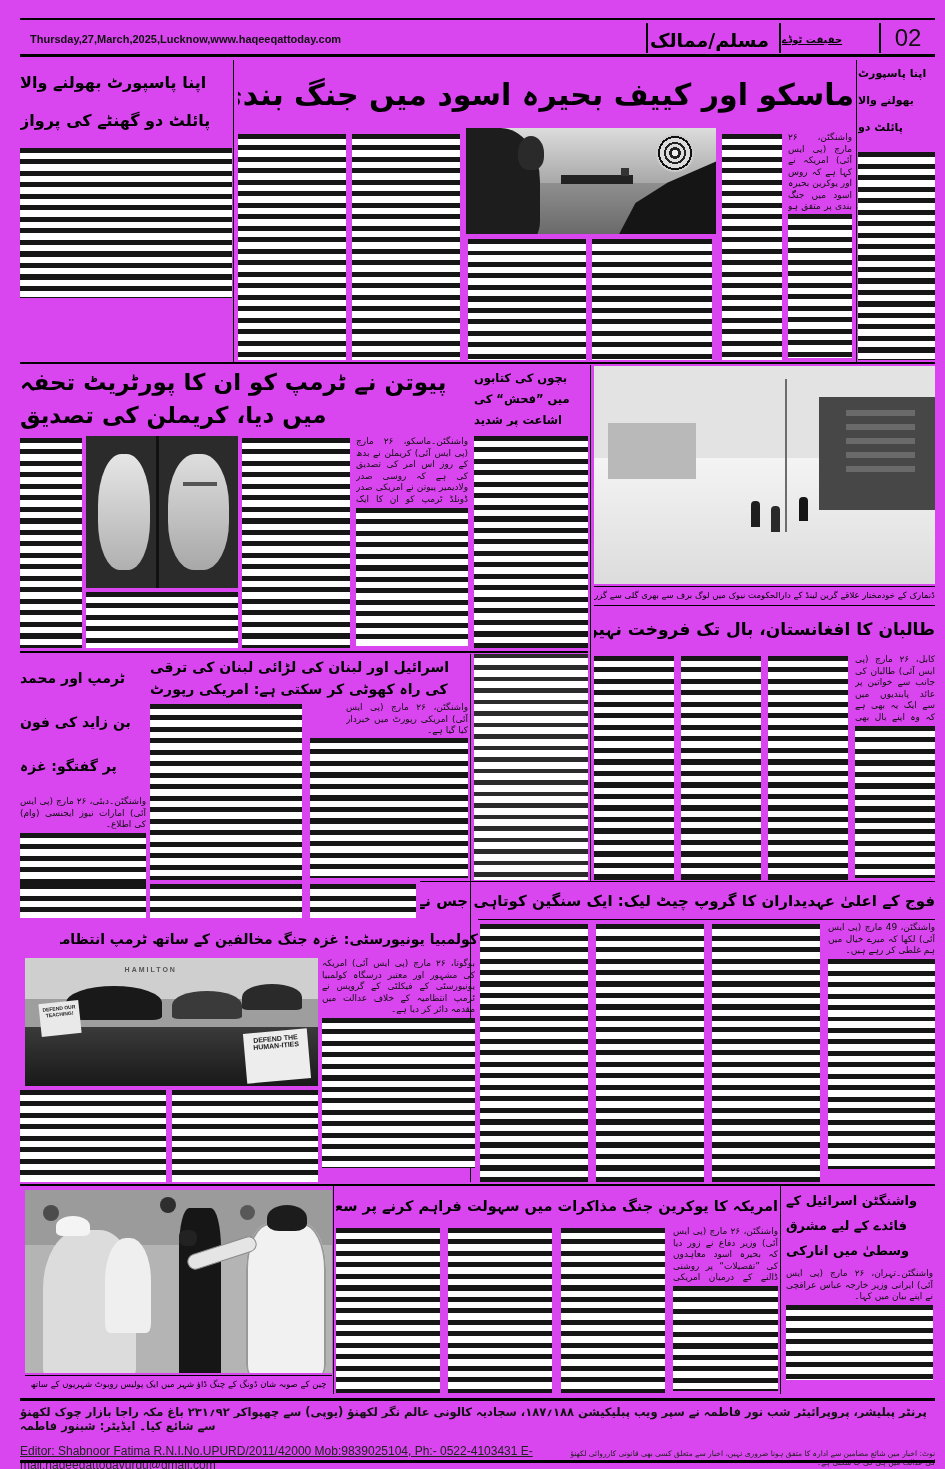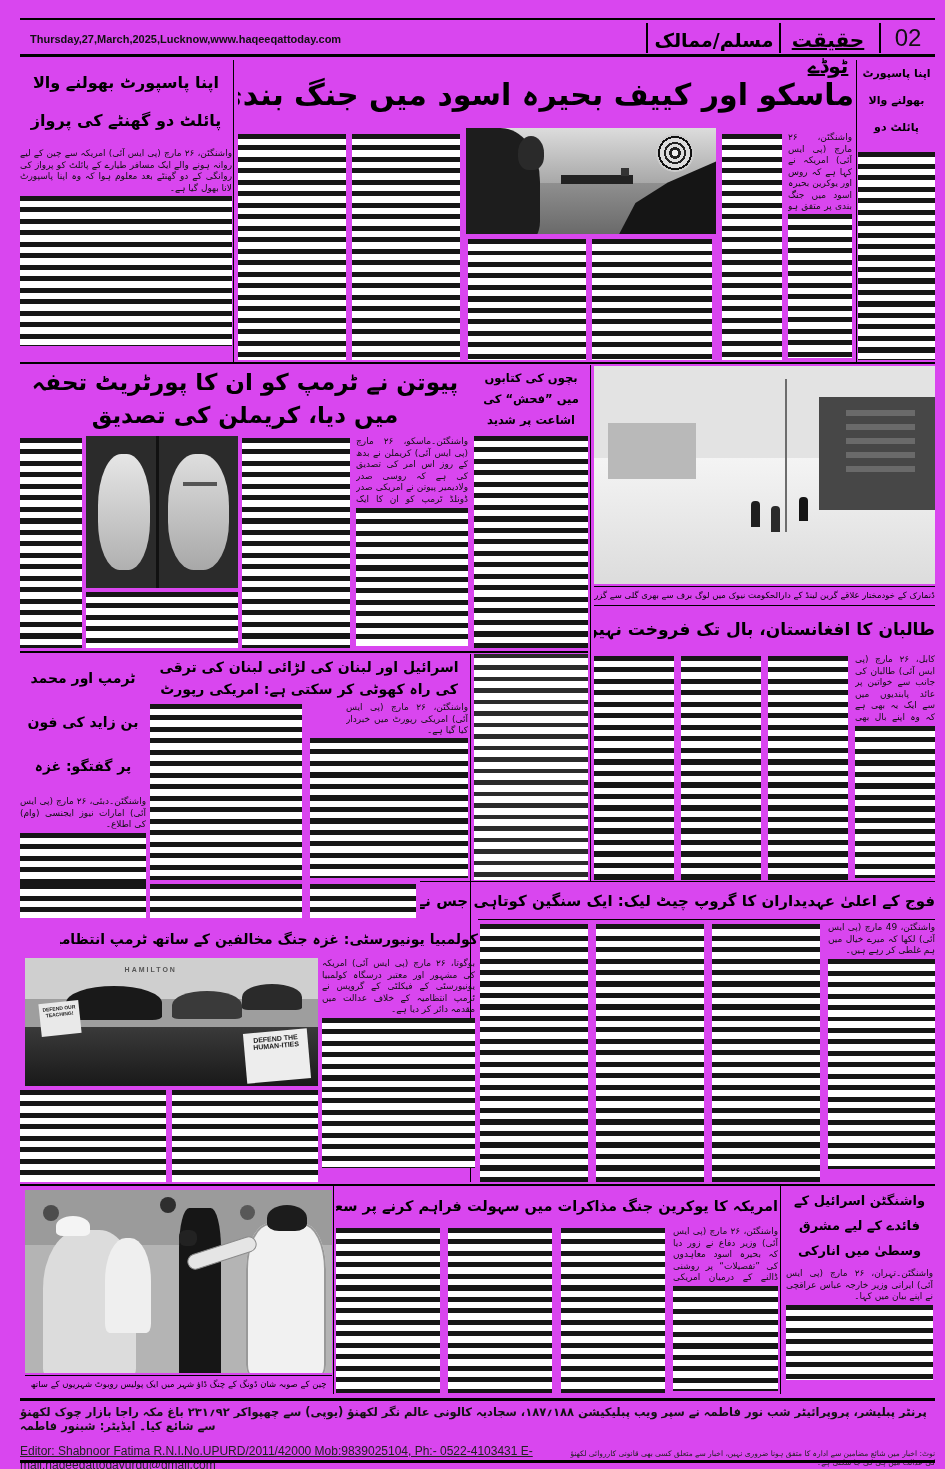--- a/index.html
+++ b/index.html
@@ -1,55 +1,54 @@
 <!DOCTYPE html>
 <html lang="ur"><head>
 <meta charset="utf-8">
 <style>
   html,body{margin:0;padding:0;background:#999;}
   #page{position:relative;width:945px;height:1469px;background:#d946ef;margin:0 auto;
         font-family:"DejaVu Sans",sans-serif;color:#111;overflow:hidden;}
   .abs{position:absolute;}
   .rule{position:absolute;background:#000;}
   .urdu{direction:rtl;unicode-bidi:plaintext;}
-  .hl{font-weight:bold;color:#000;direction:rtl;text-align:center;overflow:hidden;}
+  .hl{font-weight:bold;color:#000;direction:rtl;text-align:left;overflow:hidden;}
   .nowrap{white-space:nowrap;}
   .lede{direction:rtl;text-align:justify;font-size:9px;line-height:11.5px;color:#101010;
         overflow:hidden;margin:0 0 2px 0;}
   .sim{background-image:repeating-linear-gradient(180deg,#161616 0px,#161616 5px,#ffffff 5px,#ffffff 11.5px);}
   .sim-lt{background-image:repeating-linear-gradient(180deg,#2b2b2b 0px,#2b2b2b 4.5px,#ffffff 4.5px,#ffffff 11.5px);}
   .photo{position:absolute;background:#c6c6c6;overflow:hidden;}
   .cap{direction:rtl;text-align:center;font-size:8.5px;line-height:16px;color:#000;overflow:hidden;}
   .eng{font-family:"Liberation Sans",sans-serif;}
   .colbox{position:absolute;overflow:hidden;}
 </style>
 </head>
 <body>
 
 <div id="page">
 
   <div class="rule" style="left:20px;top:18px;width:915px;height:2px;"></div>
   <div class="abs eng" style="left:30px;top:33px;font-size:11px;font-weight:bold;">Thursday,27,March,2025,Lucknow,www.haqeeqattoday.com</div>
   <div class="abs hl" style="left:650px;top:26px;width:128px;font-size:19px;line-height:28px;">مسلم/ممالک</div>
-  <div class="abs hl" style="left:782px;top:27px;width:92px;font-size:20px;line-height:26px;text-decoration:underline;">حقیقت ٹوڈے</div>
+  <div class="abs hl" style="left:782px;top:27px;width:92px;font-size:10px;line-height:26px;text-decoration:underline;">حقیقت ٹوڈے</div>
   <div class="abs eng" style="left:886px;top:24px;width:44px;font-size:24px;text-align:center;">02</div>
   <div class="rule" style="left:646px;top:23px;width:2px;height:30px;"></div>
   <div class="rule" style="left:779px;top:23px;width:2px;height:30px;"></div>
   <div class="rule" style="left:879px;top:23px;width:2px;height:30px;"></div>
   <div class="rule" style="left:20px;top:54px;width:915px;height:3px;"></div>
 
   <div class="abs hl" style="left:20px;top:64px;width:212px;height:80px;font-size:16px;line-height:38px;">اپنا پاسپورٹ بھولنے والا پائلٹ دو گھنٹے کی پرواز کے بعد مسافروں سمیت پھر واپس</div>
   <div class="abs hl nowrap" style="left:238px;top:62px;width:616px;font-size:30px;line-height:66px;">ماسکو اور کییف بحیرہ اسود میں جنگ بندی پر متفق</div>
   <div class="abs hl" style="left:858px;top:60px;width:77px;height:88px;font-size:11px;line-height:27px;">اپنا پاسپورٹ بھولنے والا پائلٹ دو گھنٹے کی پرواز کے بعد مسافروں سمیت پھر واپس</div>
 
   <div class="rule" style="left:233px;top:60px;width:1px;height:302px;"></div>
   <div class="rule" style="left:856px;top:60px;width:1px;height:302px;"></div>
 
   <div class="colbox" style="left:20px;top:148px;width:212px;height:212px;">
-    <p class="lede urdu" style="max-height:58px;">واشنگٹن، ۲۶ مارچ (پی ایس آئی) امریکہ سے چین کے لیے روانہ ہونے والے ایک مسافر طیارے کے پائلٹ کو پرواز کی روانگی کے دو گھنٹے بعد معلوم ہوا کہ وہ اپنا پاسپورٹ لانا بھول گیا ہے۔</p>
     <div class="sim" style="height:150px;"></div>
   </div>
   <div class="colbox" style="left:858px;top:152px;width:77px;height:210px;">
     <div class="sim" style="height:208px;"></div>
   </div>
 
   <div class="abs sim" style="left:238px;top:134px;width:108px;height:226px;"></div>
   <div class="abs sim" style="left:352px;top:134px;width:108px;height:226px;"></div>
   <div class="abs sim" style="left:468px;top:239px;width:118px;height:121px;"></div>
   <div class="abs sim" style="left:592px;top:239px;width:120px;height:121px;"></div>

